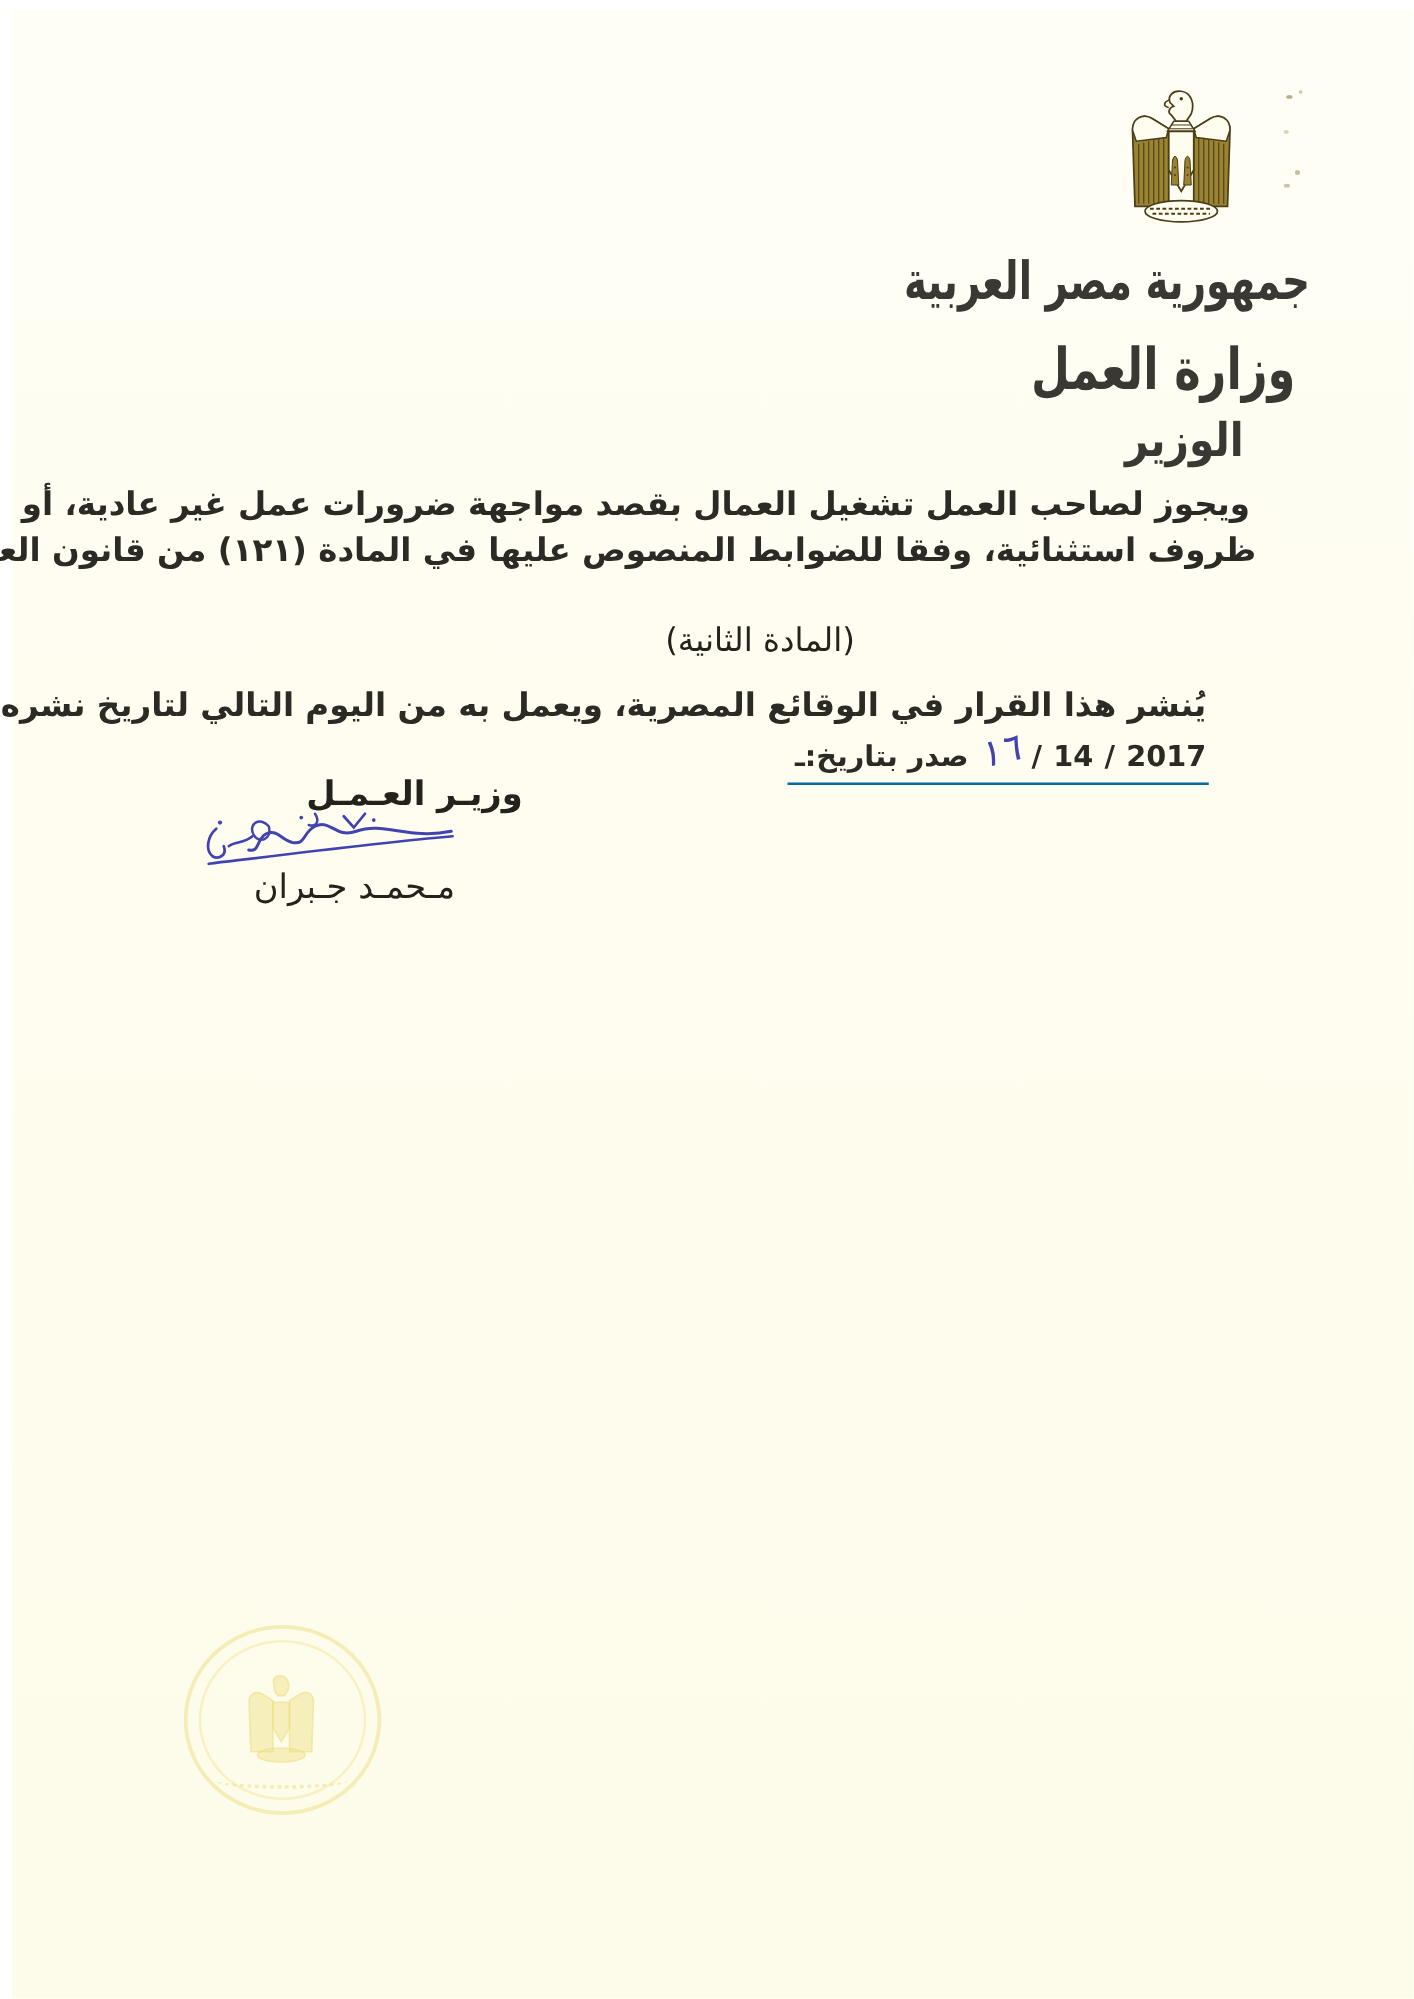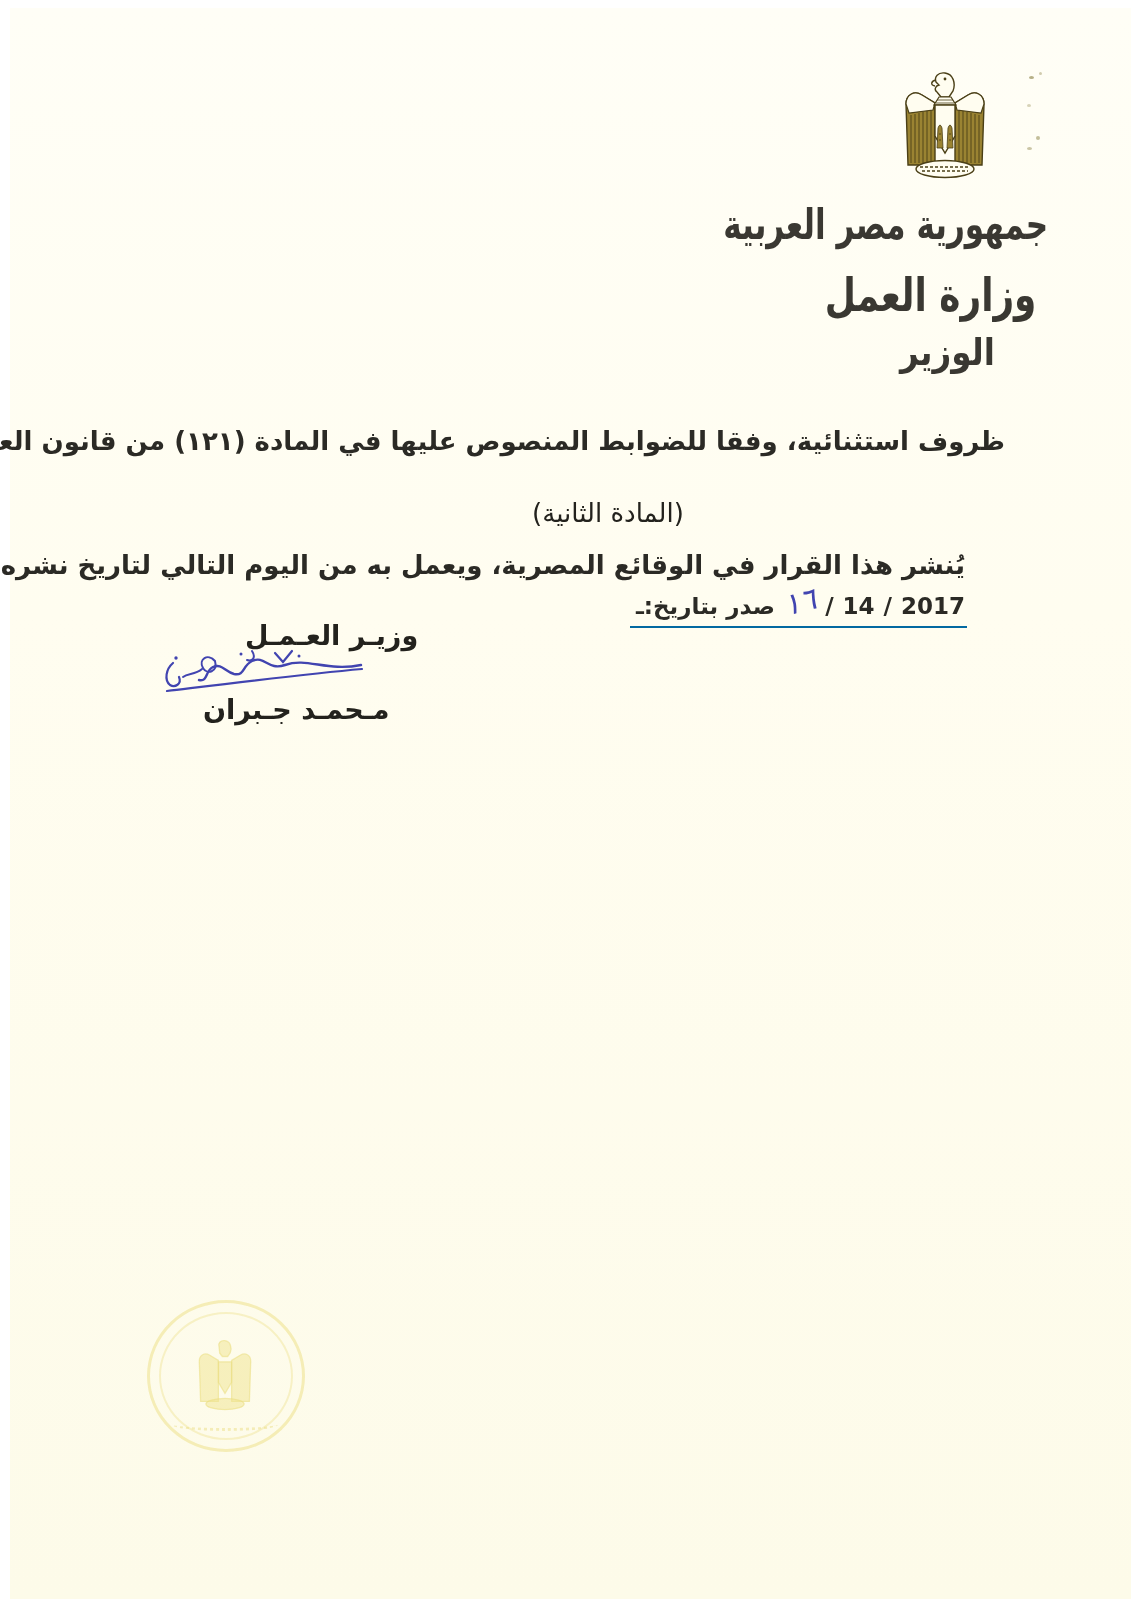--- a/index.html
+++ b/index.html
@@ -55,21 +55,21 @@
     font-family:"DejaVu Sans",sans-serif;
   }
   
   .sig-title{
     position:absolute;left:245px;top:620px;direction:rtl;white-space:nowrap;
     color:#23221d;font-weight:bold;font-size:27px;
   }
   .sig-scribble{position:absolute;left:155px;top:644px;width:215px;height:60px;}
   .sig-name{
     position:absolute;left:203px;top:694px;direction:rtl;white-space:nowrap;
-    color:#23221d;font-weight:bold;font-size:27px;
+    color:#23221d;font-weight:normal;font-size:27px;
   }
   
   .stamp{
     position:absolute;left:147px;top:1300px;width:152px;height:146px;
     border-radius:50%;border:3px solid rgba(235,221,122,.55);
     opacity:.85;
   }
   .stamp-inner{
     position:absolute;left:9px;top:9px;right:9px;bottom:9px;
     border-radius:50%;border:2px solid rgba(235,221,122,.4);
@@ -132,20 +132,21 @@
   <div class="speck sp1"></div>
   <div class="speck sp2"></div>
   <div class="speck sp3"></div>
   <div class="speck sp4"></div>
   <div class="speck sp5"></div>
 
   <div class="callig c1">جمهورية مصر العربية</div>
   <div class="callig c2">وزارة العمل</div>
   <div class="callig c3">الوزير</div>
 
+  <div class="bodyline l1">ويجوز لصاحب العمل تشغيل العمال بقصد مواجهة ضرورات عمل غير عادية، أو</div>
   <div class="bodyline l2">ظروف استثنائية، وفقا للضوابط المنصوص عليها في المادة (١٢١) من قانون العمل المشار اليه.</div>
 
   <div class="heading">(المادة الثانية)</div>
 
   <div class="bodyline l3">يُنشر هذا القرار في الوقائع المصرية، ويعمل به من اليوم التالي لتاريخ نشره.</div>
 
   <div class="dateline">
     <span>صدر بتاريخ:ـ</span>
     <span class="hand-day">١٦</span>
     <span>/</span>

